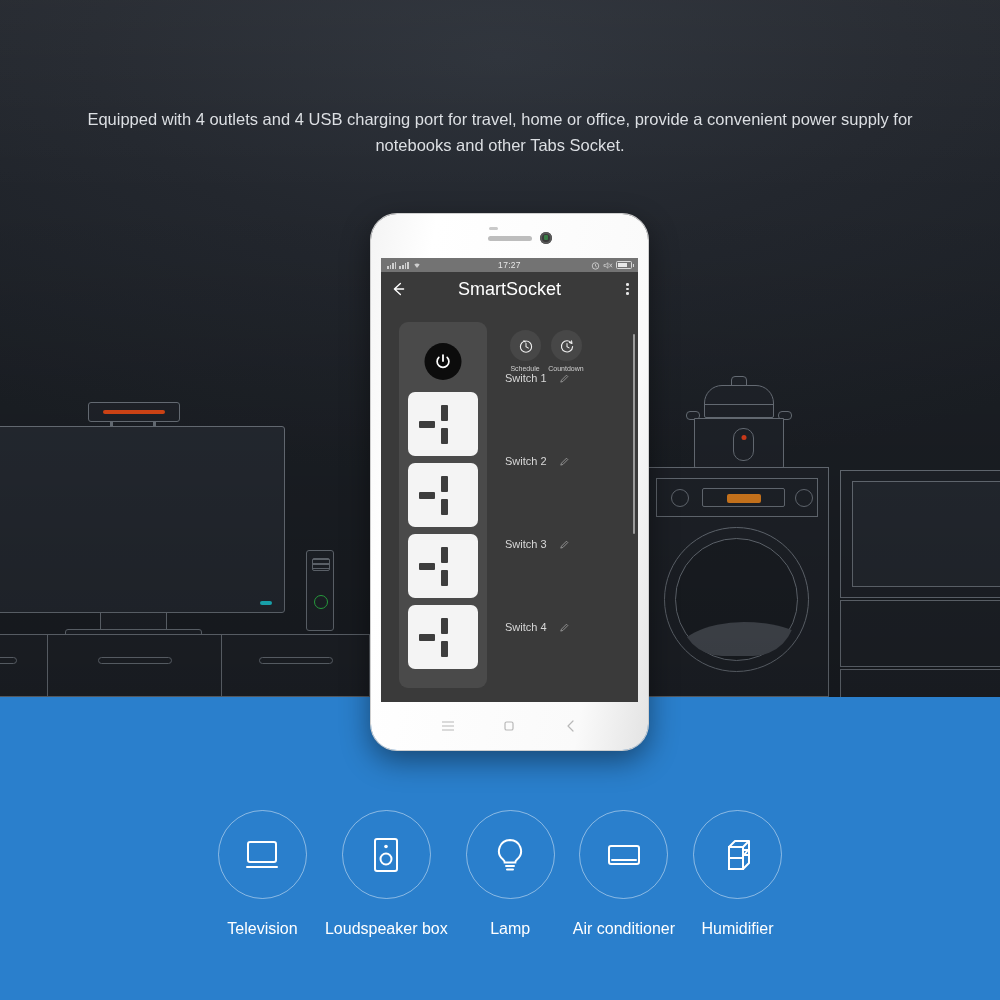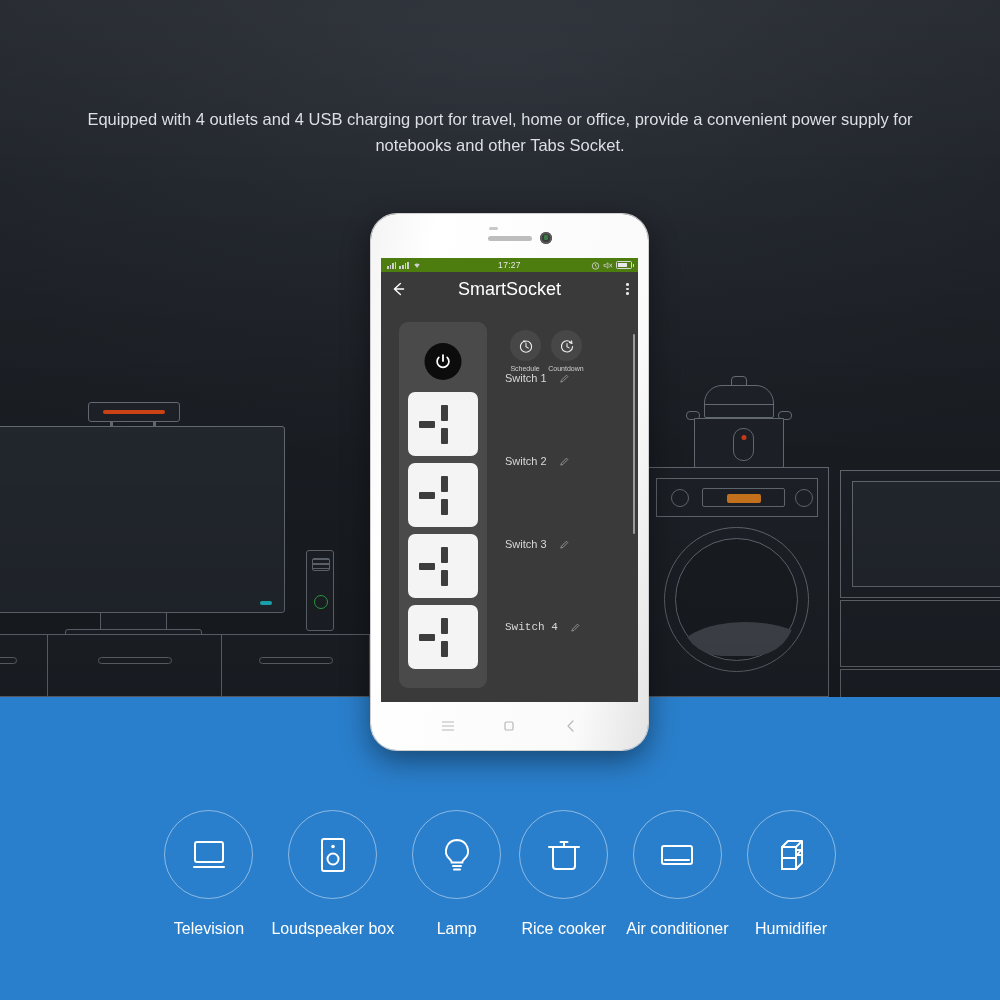--- a/index.html
+++ b/index.html
@@ -149,21 +149,21 @@
     background:#c9c9c9; border-radius:2px;
   }
 
   #screen{
     position:absolute; left:10px; top:44px; width:257px; height:444px;
     background:#3a3a3a; overflow:hidden;
   }
 
   
   #statusbar{
-    height:14px; background:#4d7c0f; color:#e8e8e8;
+    height:14px; background:#737373; color:#e8e8e8;
     display:flex; align-items:center; padding:0 6px;
     font-size:8.5px; position:relative;
   }
   #sb-left{ display:flex; align-items:center; gap:3px; }
   #sb-time{
     position:absolute; left:0; right:0; text-align:center; font-size:8.5px; letter-spacing:0.3px;
   }
   #sb-right{ margin-left:auto; display:flex; align-items:center; gap:3px; z-index:2;}
   .sig{ display:flex; align-items:flex-end; gap:1px; height:8px;}
   .sig i{ display:block; width:1.6px; background:#cfcfcf;}
@@ -235,21 +235,21 @@
   #sched-lbl{ left:122px; top:58px; }
   #count-lbl{ left:163px; top:58px; }
 
   .switch-row{
     position:absolute; left:124px; color:#d8d8d8; font-size:11px;
     display:flex; align-items:center; gap:13px;
   }
   #sw1{ top:66px; }
   #sw2{ top:149px; }
   #sw3{ top:232px; }
-  #sw4{ top:315px;font-family:Liberation Mono, monospace; }
+  #sw4{ top:315px; }
   .edit-ic{ width:9px; height:9px; opacity:.75; }
 
   #scrollbar{
     position:absolute; right:3px; top:28px; width:2.5px; height:200px;
     background:#9a9a9a; border-radius:2px;
   }
 
   
   #navbar{
     position:absolute; left:0; bottom:0; width:100%; height:48px;
@@ -522,31 +522,20 @@
     <div class="feature">
       <div class="circ">
         <svg width="42" height="42" viewBox="0 0 42 42">
           <path d="M21 6 a11 11 0 0 1 7.2 19.3 c-1.3 1.1 -1.9 2 -1.9 3.3 h-10.6 c0 -1.3 -0.6 -2.2 -1.9 -3.3 A11 11 0 0 1 21 6 Z" fill="none" stroke="#ffffff" stroke-width="2"></path>
           <path d="M17 32 H25 M18 35.5 H24" stroke="#ffffff" stroke-width="2" stroke-linecap="round"></path>
         </svg>
       </div>
       <div class="flabel">Lamp</div>
     </div>
 
-    <div class="feature">
-      <div class="circ">
-        <svg width="42" height="42" viewBox="0 0 42 42">
-          <path d="M10 13 h22 v19 a3 3 0 0 1 -3 3 h-16 a3 3 0 0 1 -3 -3 Z" fill="none" stroke="#ffffff" stroke-width="2"></path>
-          <path d="M6 13 H36" stroke="#ffffff" stroke-width="2" stroke-linecap="round"></path>
-          <path d="M21 13 V8" stroke="#ffffff" stroke-width="2" stroke-linecap="round"></path>
-          <path d="M17.5 8 H24.5" stroke="#ffffff" stroke-width="2" stroke-linecap="round"></path>
-        </svg>
-      </div>
-      <div class="flabel">Rice cooker</div>
-    </div>
 
     <div class="feature">
       <div class="circ">
         <svg width="42" height="42" viewBox="0 0 42 42">
           <rect x="6" y="12" width="30" height="18" rx="2" fill="none" stroke="#ffffff" stroke-width="2"></rect>
           <path d="M9 26 H33" stroke="#ffffff" stroke-width="2" stroke-linecap="round"></path>
         </svg>
       </div>
       <div class="flabel">Air conditioner</div>
     </div>

